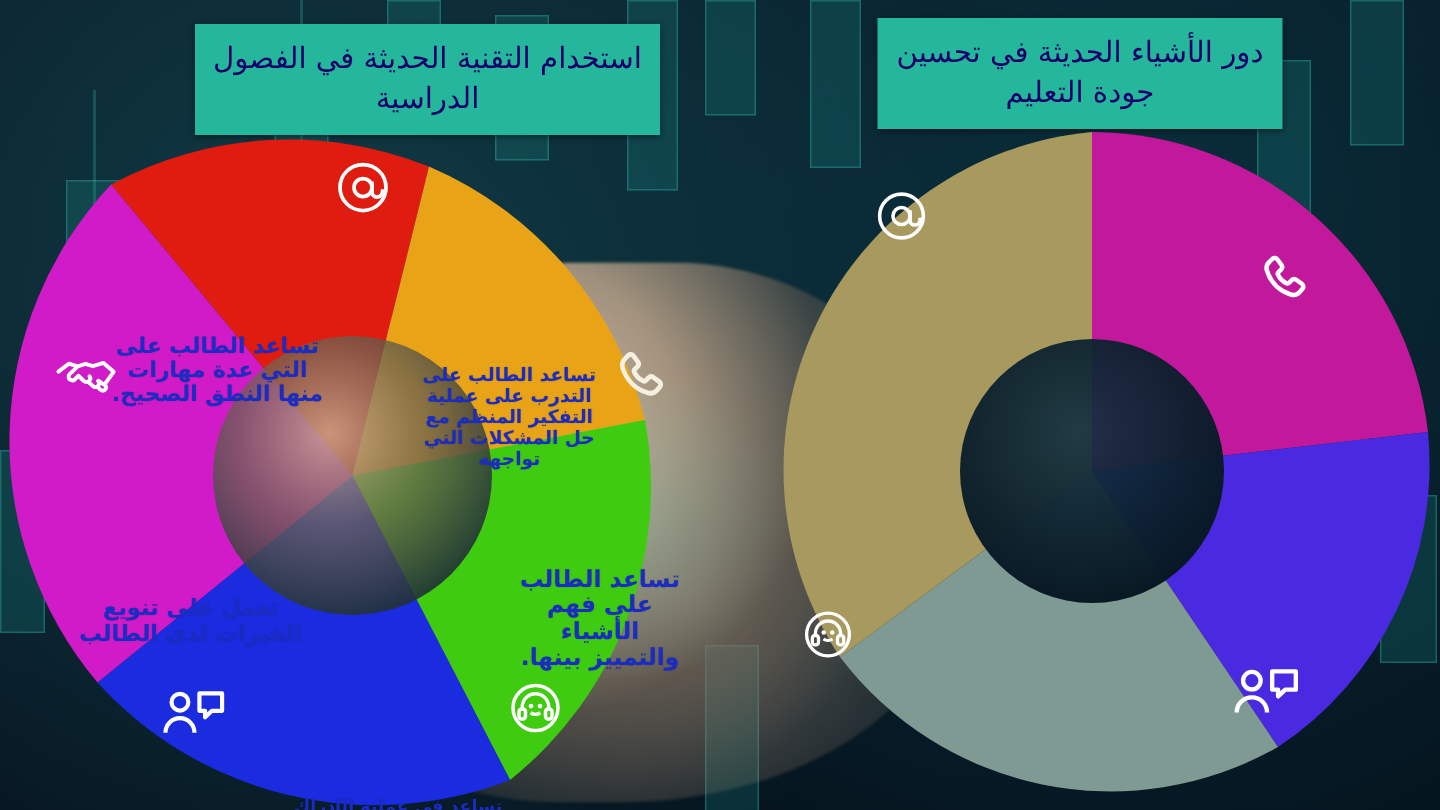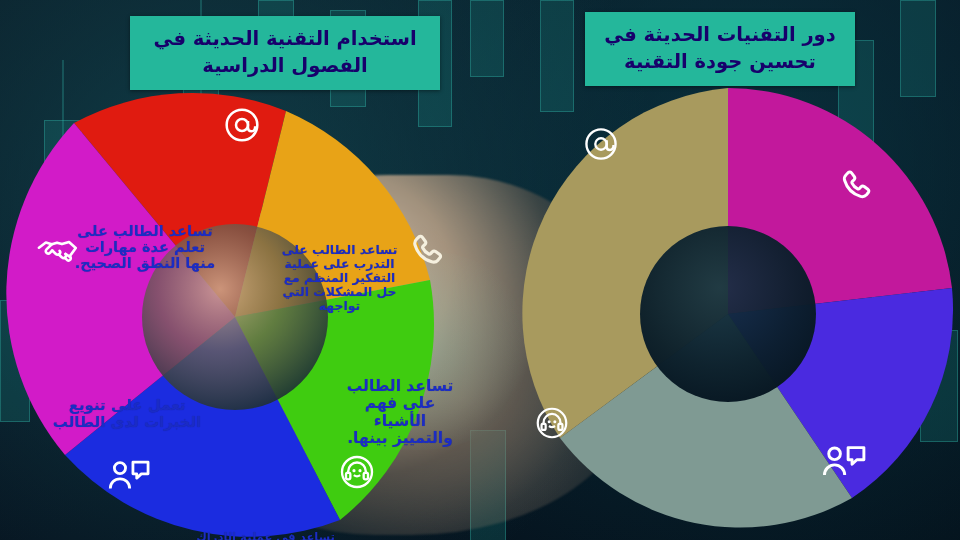--- a/index.html
+++ b/index.html
@@ -30,21 +30,21 @@
   #backdrop .glow{
     position:absolute;left:300px;top:250px;width:240px;height:200px;
     border-radius:50%;
     background:radial-gradient(circle,rgba(90,220,210,.20) 0%,rgba(10,30,40,0) 70%);
   }
 
   
   .titleCard{
     position:absolute;background:#24b79b;color:#17006b;
     display:flex;align-items:center;justify-content:center;text-align:center;
-    font-weight:bold;line-height:1.38;letter-spacing:.2px;
+    font-weight:normal;line-height:1.38;letter-spacing:.2px;
     box-shadow:0 1px 4px rgba(0,0,0,.45);
     padding:24px 10px;box-sizing:border-box;
   }
   #title-left{left:130px;top:16px;width:310px;height:74px;font-size:19.5px;}
   #title-right{left:585px;top:12px;width:270px;height:74px;font-size:19.5px;}
 
   
   .donut{position:absolute;}
   #donut-left{left:10px;top:95px;width:450px;height:445px;}
   #donut-right{left:500px;top:88px;width:455px;height:452px;}
@@ -93,21 +93,21 @@
 
   <div class="hand"></div>
   <div class="glow"></div>
 </div>
 
 <div class="titleCard" id="title-left">
   <span>استخدام التقنية الحديثة في الفصول الدراسية</span>
 </div>
 
 <div class="titleCard" id="title-right">
-  <span>دور التقنيات الحديثة في تحسين جودة التقنية</span>
+  <span>دور الأشياء الحديثة في تحسين جودة التعليم</span>
 </div>
 
 <div class="donut" id="donut-left">
   <svg viewBox="0 0 450 445">
 
     <path d="M 225 222 L 64 28 A 250 250 0 0 1 276 16 Z" fill="#e01b10"></path>
 
     <path d="M 225 222 L 276 16 A 250 250 0 0 1 420 185 Z" fill="#e8a317"></path>
 
     <path d="M 225 222 L 420 185 A 250 250 0 0 1 330 425 Z" fill="#3fcc10"></path>
@@ -124,21 +124,21 @@
     <defs>
       <radialGradient id="holeL" cx="42%" cy="35%" r="75%">
         <stop offset="0%" stop-color="#c8a98c" stop-opacity=".85"></stop>
         <stop offset="45%" stop-color="#6c6250" stop-opacity=".75"></stop>
         <stop offset="100%" stop-color="#0d2430" stop-opacity=".95"></stop>
       </radialGradient>
     </defs>
     <circle cx="225" cy="222" r="93" fill="url(#holeL)"></circle>
   </svg>
 
-  <div class="segText" id="txt-l-red">تساعد الطالب على تعلم عدة مهارات منها النطق الصحيح.</div>
+  <div class="segText" id="txt-l-red">تساعد الطالب على التي عدة مهارات منها النطق الصحيح.</div>
   <div class="segText" id="txt-l-green">تساعد الطالب على فهم الأشياء والتمييز بينها.</div>
   <div class="segText" id="txt-l-orange">تساعد الطالب على التدرب على عملية التفكير المنظم مع حل المشكلات التي تواجهه</div>
   <div class="segText" id="txt-l-blue">تساعد في عملية الإدراك الحسي لدى الطالب، وذلك عن طريق استخدام الأشكال والرسوم التوضيحية</div>
   <div class="segText" id="txt-l-magenta">تعمل على تنويع الخبرات لدى الطالب</div>
 </div>
 
 <div class="donut" id="donut-right">
   <svg viewBox="0 0 455 452">
 
     <path d="M 228 226 L 228 0 A 226 226 0 0 1 452 200 Z" fill="#c2189c"></path>

